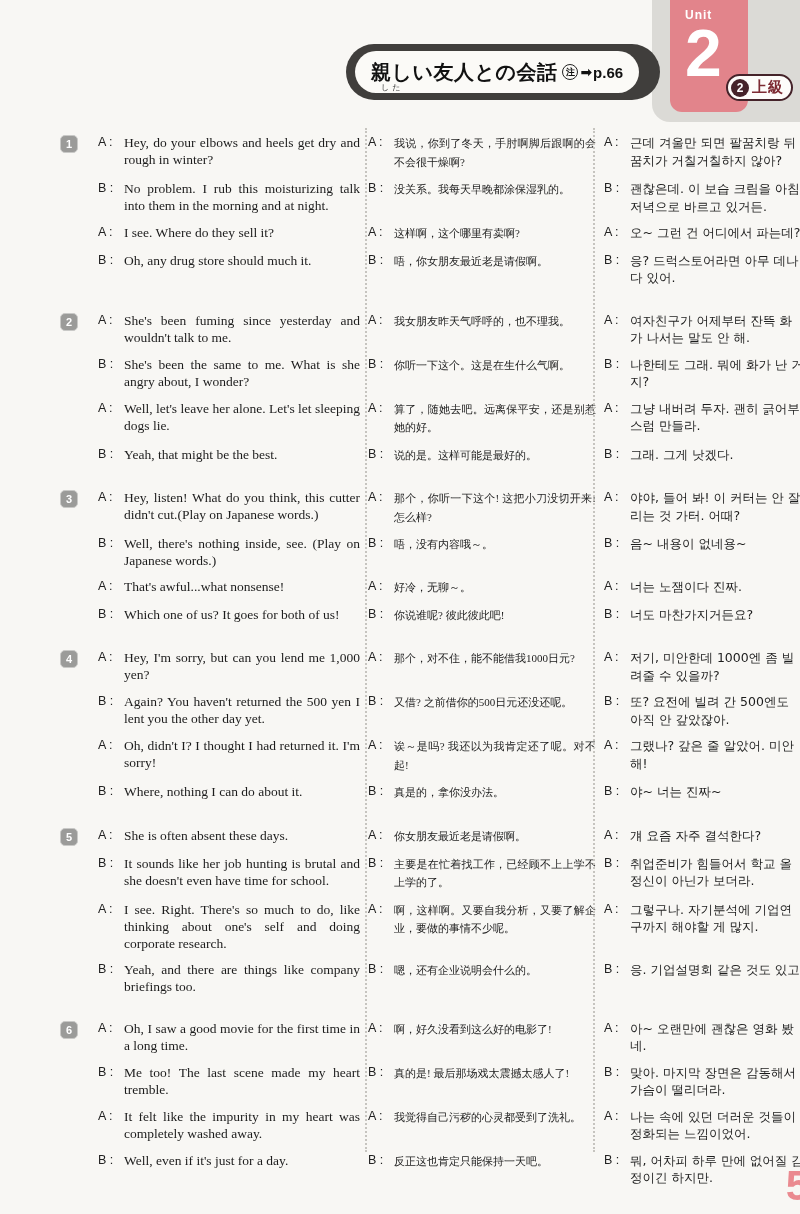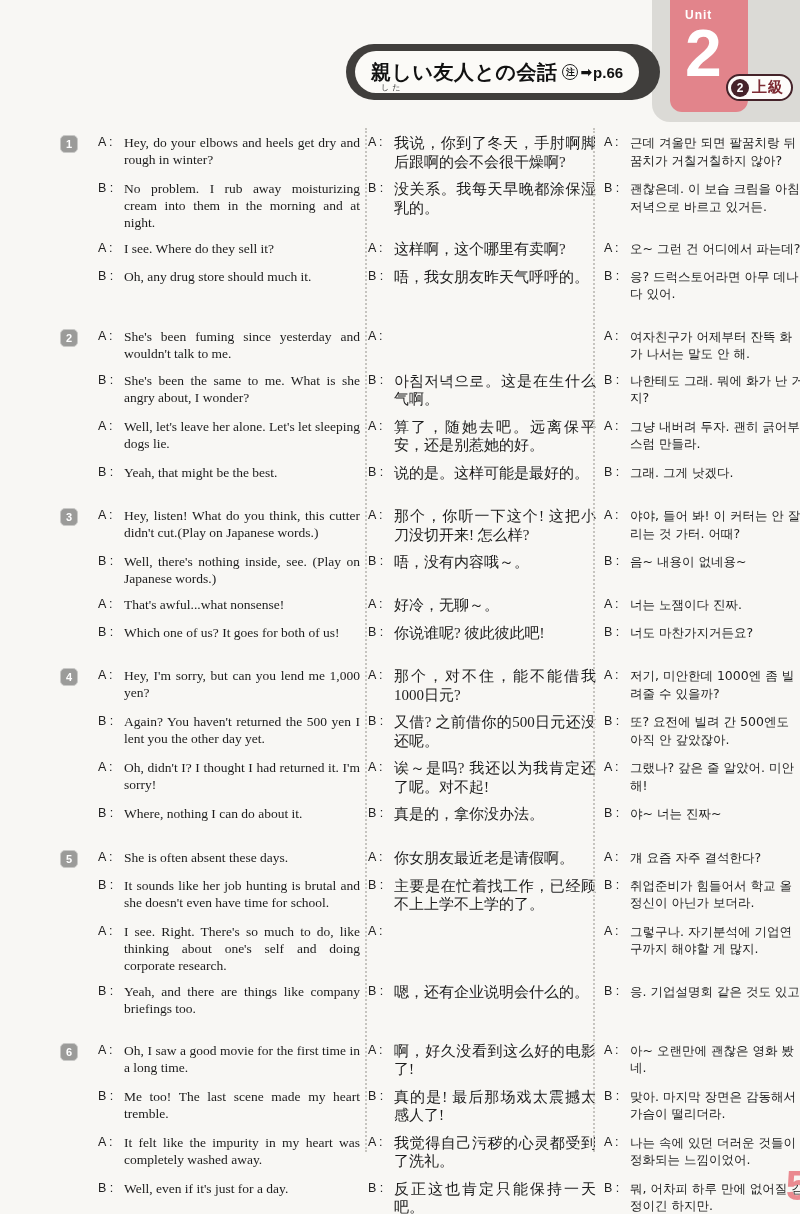--- a/index.html
+++ b/index.html
@@ -139,21 +139,21 @@
     font-size:12.5px; line-height:17px; color:#222;
     white-space:nowrap;
   }
   .txt { flex:1; }
   .turn.en .txt {
     font-family:"Liberation Serif", serif;
     font-size:13.5px; line-height:17px; text-align:justify;
   }
   .turn.zh .txt {
     font-family:"Liberation Serif", serif;
-    font-size:15px; line-height:18.5px; text-align:justify;
+    font-size:11px; line-height:18.5px; text-align:justify;
   }
   .turn.ko .txt {
     font-family:"DejaVu Sans", sans-serif;
     font-size:12.5px; line-height:17.5px;
   }
 
   
   .page-num {
     position:absolute; right:-9px; bottom:4px;
     font-family:"Liberation Sans", sans-serif;
@@ -191,21 +191,21 @@
   <div class="vsep two"></div>
   <div id="blocks-root">
       <div class="block">
         <div class="num-badge">1</div>
         <div class="turn en" style="grid-area: 1 / 2;">
           <span class="spk">A :</span>
           <span class="txt">Hey, do your elbows and heels get dry and rough in winter?</span>
         </div>
         <div class="turn en" style="grid-area: 2 / 2;">
           <span class="spk">B :</span>
-          <span class="txt">No problem. I rub away moisturizing cream into them in the morning and at night.</span>
+          <span class="txt">No problem. I rub this moisturizing talk into them in the morning and at night.</span>
         </div>
         <div class="turn en" style="grid-area: 3 / 2;">
           <span class="spk">A :</span>
           <span class="txt">I see. Where do they sell it?</span>
         </div>
         <div class="turn en" style="grid-area: 4 / 2;">
           <span class="spk">B :</span>
           <span class="txt">Oh, any drug store should much it.</span>
         </div>
         <div class="turn zh" style="grid-area: 1 / 3;">
@@ -215,21 +215,21 @@
         <div class="turn zh" style="grid-area: 2 / 3;">
           <span class="spk">B :</span>
           <span class="txt">没关系。我每天早晚都涂保湿乳的。</span>
         </div>
         <div class="turn zh" style="grid-area: 3 / 3;">
           <span class="spk">A :</span>
           <span class="txt">这样啊，这个哪里有卖啊?</span>
         </div>
         <div class="turn zh" style="grid-area: 4 / 3;">
           <span class="spk">B :</span>
-          <span class="txt">唔，我女朋友昨天气呼呼的。</span>
+          <span class="txt">唔，你女朋友最近老是请假啊。</span>
         </div>
         <div class="turn ko" style="grid-area: 1 / 4;">
           <span class="spk">A :</span>
           <span class="txt">근데 겨울만 되면 팔꿈치랑 뒤꿈치가 거칠거칠하지 않아?</span>
         </div>
         <div class="turn ko" style="grid-area: 2 / 4;">
           <span class="spk">B :</span>
           <span class="txt">괜찮은데. 이 보습 크림을 아침저녁으로 바르고 있거든.</span>
         </div>
         <div class="turn ko" style="grid-area: 3 / 4;">
@@ -254,24 +254,25 @@
         <div class="turn en" style="grid-area: 3 / 2;">
           <span class="spk">A :</span>
           <span class="txt">Well, let's leave her alone. Let's let sleeping dogs lie.</span>
         </div>
         <div class="turn en" style="grid-area: 4 / 2;">
           <span class="spk">B :</span>
           <span class="txt">Yeah, that might be the best.</span>
         </div>
         <div class="turn zh" style="grid-area: 1 / 3;">
           <span class="spk">A :</span>
+          <span class="txt">我女朋友昨天气呼呼的，也不理我。</span>
         </div>
         <div class="turn zh" style="grid-area: 2 / 3;">
           <span class="spk">B :</span>
-          <span class="txt">아침저녁으로。这是在生什么气啊。</span>
+          <span class="txt">你听一下这个。这是在生什么气啊。</span>
         </div>
         <div class="turn zh" style="grid-area: 3 / 3;">
           <span class="spk">A :</span>
           <span class="txt">算了，随她去吧。远离保平安，还是别惹她的好。</span>
         </div>
         <div class="turn zh" style="grid-area: 4 / 3;">
           <span class="spk">B :</span>
           <span class="txt">说的是。这样可能是最好的。</span>
         </div>
         <div class="turn ko" style="grid-area: 1 / 4;">
@@ -414,20 +415,21 @@
         <div class="turn zh" style="grid-area: 1 / 3;">
           <span class="spk">A :</span>
           <span class="txt">你女朋友最近老是请假啊。</span>
         </div>
         <div class="turn zh" style="grid-area: 2 / 3;">
           <span class="spk">B :</span>
           <span class="txt">主要是在忙着找工作，已经顾不上上学不上学的了。</span>
         </div>
         <div class="turn zh" style="grid-area: 3 / 3;">
           <span class="spk">A :</span>
+          <span class="txt">啊，这样啊。又要自我分析，又要了解企业，要做的事情不少呢。</span>
         </div>
         <div class="turn zh" style="grid-area: 4 / 3;">
           <span class="spk">B :</span>
           <span class="txt">嗯，还有企业说明会什么的。</span>
         </div>
         <div class="turn ko" style="grid-area: 1 / 4;">
           <span class="spk">A :</span>
           <span class="txt">걔 요즘 자주 결석한다?</span>
         </div>
         <div class="turn ko" style="grid-area: 2 / 4;">

